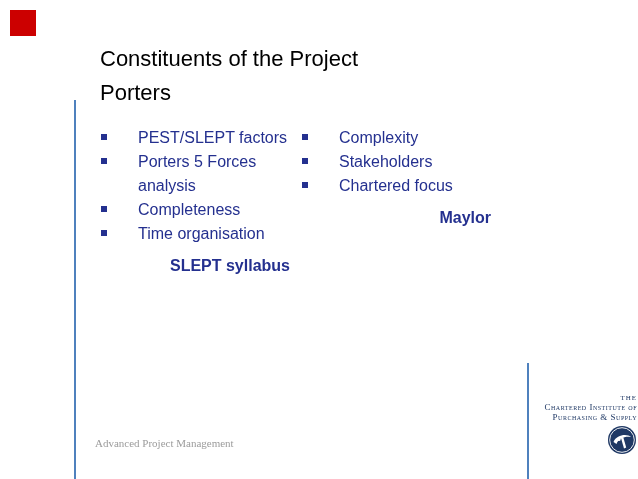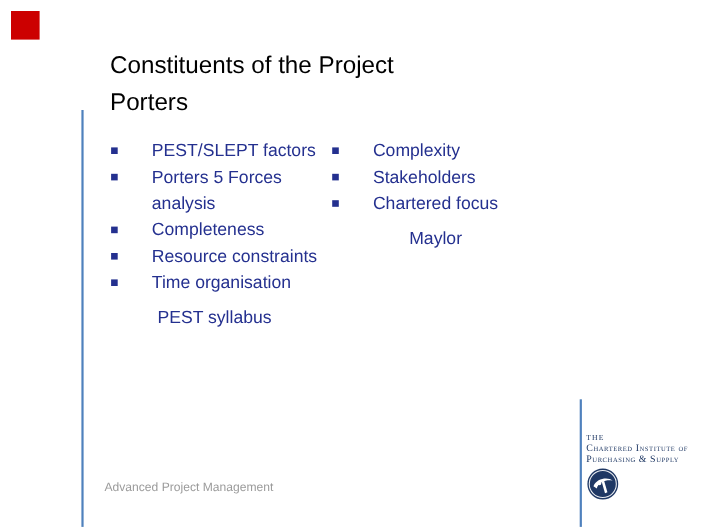--- a/index.html
+++ b/index.html
@@ -46,34 +46,36 @@
   .list-item { display: flex; align-items: flex-start; }
   .bullet {
     flex: 0 0 auto;
     width: 6px; height: 6px;
     margin: 8px 0 0 1px;
     background: #24308F;
   }
   .li-text { display: block; margin-left: 31px; width: 155px; }
   .attribution {
     margin-top: 8px;
-    text-align: center;
+    text-align: right;
     width: 100%;
+    font-weight: bold;
   }
   .footer {
     position: absolute;
     left: 95px; top: 437px;
     font-size: 11px;
     color: #9B9B9B;
+    font-family: Liberation Serif, serif;
   }
   .logo {
     position: absolute;
     left: 533px; top: 394px;
     width: 104px;
-    text-align: left;
+    text-align: right;
     color: #1F3864;
     font-family: "Liberation Serif", serif;
   }
   .logo-line1 {
     font-size: 7px;
     letter-spacing: 1px;
     line-height: 8px;
   }
   .logo-line2, .logo-line3 {
     font-size: 9px;
@@ -107,27 +109,23 @@
     <div class="list-item">
       <span class="bullet"></span>
       <span class="li-text">Porters 5 Forces analysis</span>
     </div>
     <div class="list-item">
       <span class="bullet"></span>
       <span class="li-text">Completeness</span>
     </div>
     <div class="list-item">
       <span class="bullet"></span>
-      <span class="li-text">Resource constraints</span>
-    </div>
-    <div class="list-item">
-      <span class="bullet"></span>
       <span class="li-text">Time organisation</span>
     </div>
-    <div class="attribution">PEST syllabus</div>
+    <div class="attribution">SLEPT syllabus</div>
   </div>
 
   <div class="list list-right">
     <div class="list-item">
       <span class="bullet"></span>
       <span class="li-text">Complexity</span>
     </div>
     <div class="list-item">
       <span class="bullet"></span>
       <span class="li-text">Stakeholders</span>

